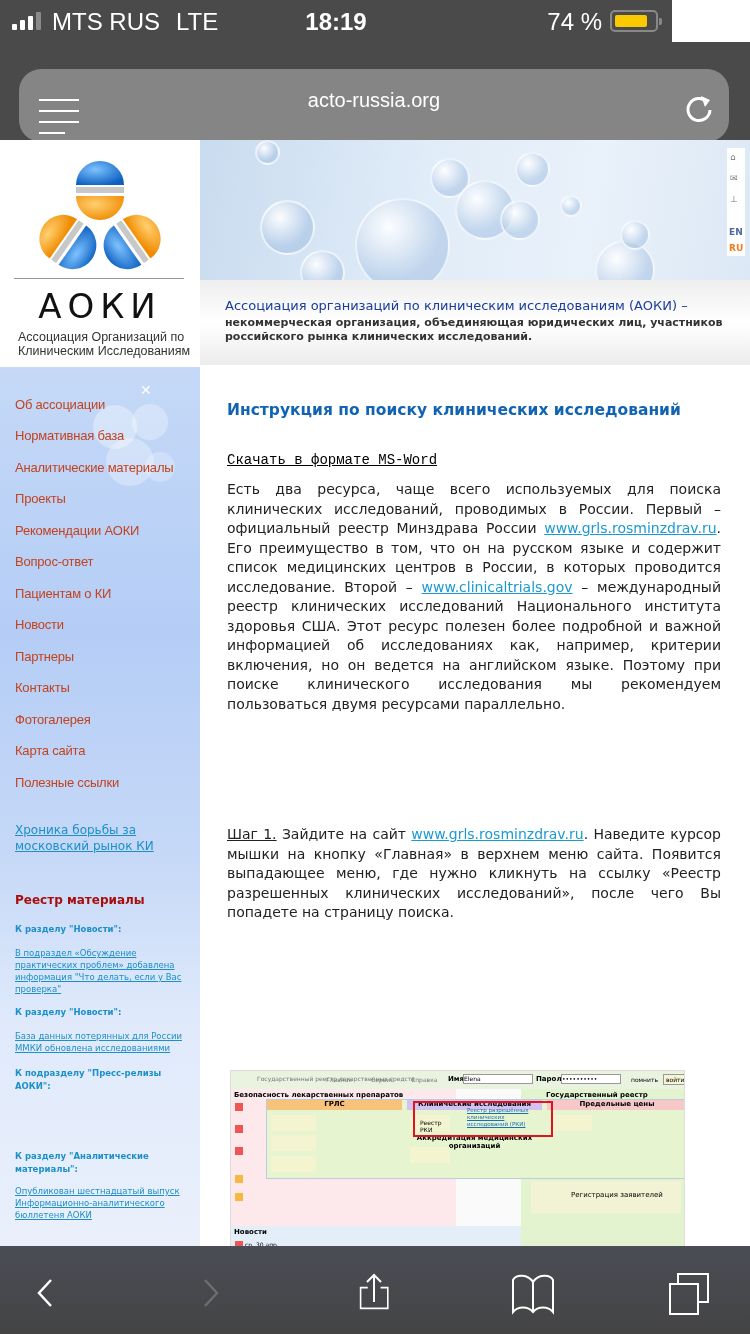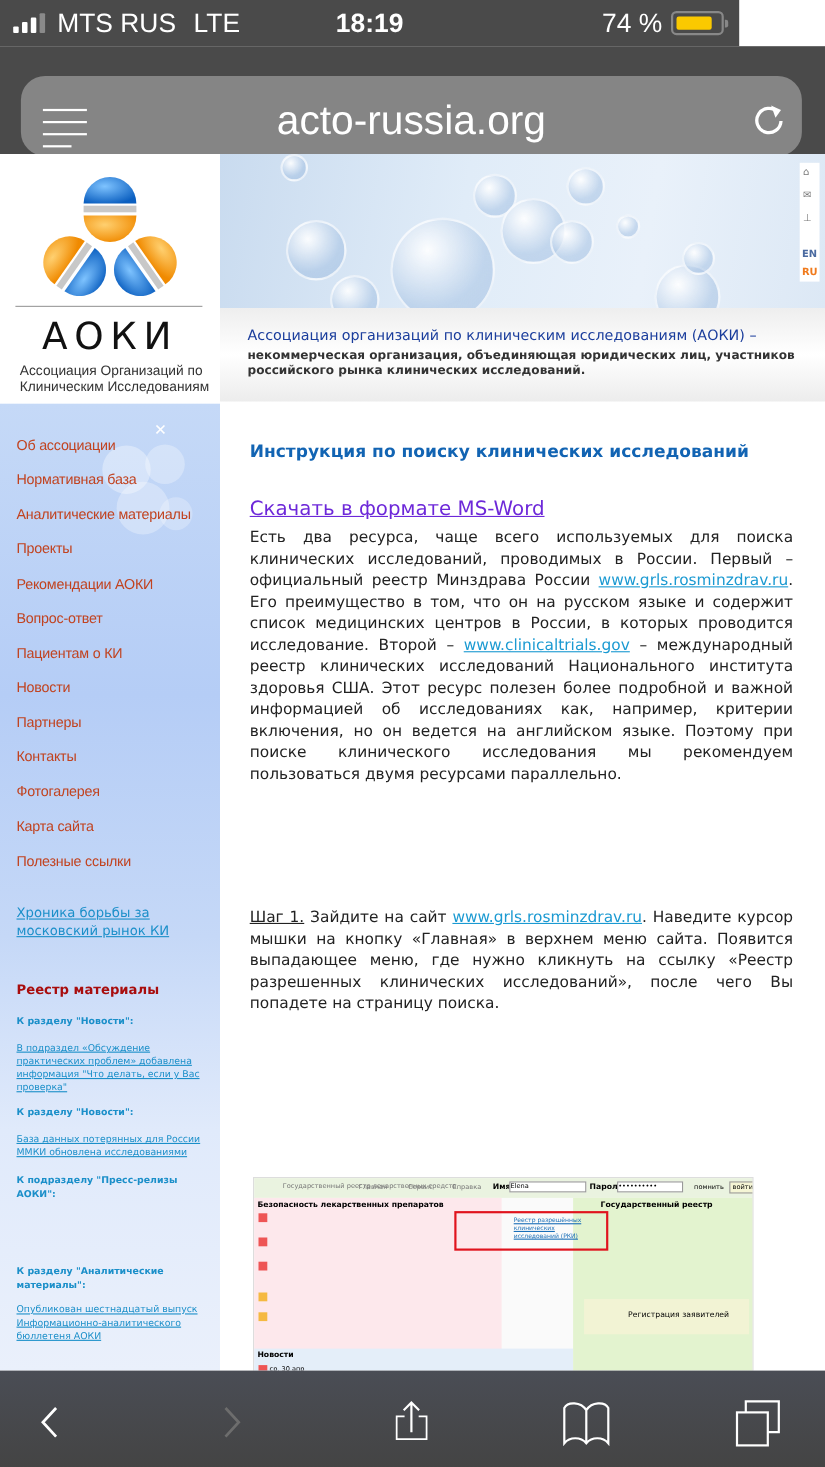--- a/index.html
+++ b/index.html
@@ -13,21 +13,21 @@
 .statusbar .time{position:absolute;left:0;right:0;top:8px;text-align:center;font-weight:bold;font-size:24px;}
 .statusbar .batt-pct{position:absolute;right:70px;top:8px;}
 .statusbar .batt{position:absolute;right:14px;top:10px;width:48px;height:22px;border:2px solid #888;border-radius:5px;}
 .statusbar .batt .fill{position:absolute;left:3px;top:3px;bottom:3px;width:32px;background:#fbc900;border-radius:2px;}
 .statusbar .batt .nub{position:absolute;right:-6px;top:6px;width:3px;height:7px;background:#888;border-radius:0 2px 2px 0;}
 .urlbar-wrap{position:absolute;left:0;top:42px;width:750px;height:98px;background:#4a4a4a;}
 .urlbar{position:absolute;left:19px;top:27px;width:710px;height:73px;background:#858585;border-radius:22px;}
 .urlbar .menu{position:absolute;left:20px;top:30px;width:40px;}
 .urlbar .menu i{display:block;height:2px;background:#fff;margin-bottom:9px;}
 .urlbar .menu i.short{width:26px;}
-.urlbar .url{position:absolute;left:0;right:0;top:20px;text-align:center;color:#fff;font-family:"Liberation Sans",sans-serif;font-size:37px;}
+.urlbar .url{position:absolute;left:0;right:0;top:20px;text-align:center;color:#fff;font-family:"Liberation Sans",sans-serif;font-size:20px;}
 .urlbar .reload{position:absolute;right:14px;top:23px;width:32px;height:32px;}
 .page{position:absolute;left:0;top:140px;width:750px;height:1106px;overflow:hidden;}
 .logo{position:absolute;left:0;top:0;width:200px;height:225px;background:#fff;}
 .logo .sep{position:absolute;left:14px;top:138px;width:170px;height:1px;background:#999;}
 .logo .brand{position:absolute;left:0;right:0;top:146px;text-align:center;font-family:"DejaVu Sans",sans-serif;font-size:34px;letter-spacing:6px;color:#111;}
 .logo .sub{position:absolute;left:18px;top:190px;font-family:"Liberation Sans",sans-serif;font-size:12.5px;line-height:14px;color:#333;}
 .banner{position:absolute;left:200px;top:0;width:550px;height:140px;background:linear-gradient(100deg,#c9dbef 0%,#e0ecf8 40%,#e9f1fa 70%,#dce8f5 100%);overflow:hidden;}
 .bubble{position:absolute;border-radius:50%;border:2px solid rgba(255,255,255,.7);background:radial-gradient(circle at 35% 30%,rgba(255,255,255,.9),rgba(160,190,225,.5) 60%,rgba(120,160,210,.35));}
 .iconstrip{position:absolute;left:727px;top:8px;width:18px;height:108px;background:#fff;}
 .iconstrip .ic{position:absolute;left:3px;font-size:9px;color:#777;}
@@ -38,21 +38,21 @@
 .tagline .l2{position:absolute;left:25px;top:36px;width:500px;font-size:11px;font-weight:bold;color:#333;line-height:14px;}
 .sidebar{position:absolute;left:0;top:227px;width:200px;height:880px;background:linear-gradient(180deg,#c5d9f7 0%,#b5cdf6 30%,#c5d8f7 55%,#e0eafb 75%,#eaf0fb 100%);}
 .sidebar .deco{position:absolute;left:75px;top:10px;width:110px;height:120px;}
 .navitem{position:absolute;left:15px;font-family:"Liberation Sans",sans-serif;font-size:13px;color:#c14320;letter-spacing:-.2px;}
 .sidelink{position:absolute;left:15px;top:455px;font-size:12px;color:#1b8fc9;text-decoration:underline;line-height:16px;}
 .newmat{position:absolute;left:15px;top:526px;font-size:12px;font-weight:bold;color:#a80d0d;}
 .nm-head{position:absolute;left:15px;font-size:8.5px;font-weight:bold;color:#1b8fc9;line-height:13px;width:170px;}
 .nm-link{position:absolute;left:15px;font-size:8.5px;color:#1b8fc9;text-decoration:underline;line-height:12px;width:175px;}
 .main{position:absolute;left:200px;top:227px;width:550px;height:880px;background:#fff;}
 .main h1{position:absolute;left:27px;top:34px;font-size:15.5px;font-weight:bold;color:#1264b3;}
-.main .dl{position:absolute;left:27px;top:85px;font-size:18px;color:#6d28d9;text-decoration:underline;}
+.main .dl{position:absolute;left:27px;top:85px;font-size:14px;color:#000000;text-decoration:underline;font-family:Liberation Mono, monospace;}
 .main p{position:absolute;left:27px;width:494px;font-size:14px;line-height:19.5px;color:#222;text-align:justify;}
 .main a{color:#1b9ad2;text-decoration:underline;}
 .main .sec{position:absolute;left:27px;width:494px;top:398px;text-align:center;font-size:18px;font-weight:bold;color:#1264b3;text-decoration:underline;line-height:24px;}
 .main .step{text-decoration:underline;}
 .shot{position:absolute;left:30px;top:703px;width:455px;height:195px;background:#fafafa;border:1px solid #ddd;overflow:hidden;font-size:6px;}
 .shot .top{position:absolute;left:0;top:0;width:100%;height:18px;background:#eaf3e0;}
 .shot .lpane{position:absolute;left:0;top:18px;width:225px;height:150px;background:#fde8ec;}
 .shot .npane{position:absolute;left:0;top:155px;width:290px;height:40px;background:#e4eef9;}
 .shot .rpane{position:absolute;left:290px;top:18px;width:165px;height:177px;background:#e3f3cf;}
 .shot .dd{position:absolute;left:35px;top:28px;width:420px;height:80px;background:#e6f4d0;border:1px solid #bcd;}
@@ -231,20 +231,32 @@
       </div>
       <div class="npane">
         <span style="position:absolute;left:3px;top:2px;font-size:7px;font-weight:bold">Новости</span>
         <div class="blk" style="left:4px;top:15px;background:#e55"></div>
         <span style="position:absolute;left:14px;top:15px">ср, 30 апр</span>
 
       </div>
       <div class="rpane">
         <span style="position:absolute;left:25px;top:2px;font-size:7px;font-weight:bold">Государственный реестр</span>
       </div>
+      <div class="dd">
+        <div class="h1">ГРЛС</div>
+        <div class="h2">Клинические исследования</div>
+        <div class="h3">Предельные цены</div>
+        <div style="position:absolute;left:140px;top:34px;width:135px;font-size:7px;font-weight:bold;text-align:center">Аккредитация медицинских организаций</div>
+        <div style="position:absolute;left:4px;top:15px;width:45px;height:16px;background:#f4f4d0"></div>
+        <div style="position:absolute;left:4px;top:35px;width:45px;height:16px;background:#f4f4d0"></div>
+        <div style="position:absolute;left:4px;top:56px;width:45px;height:16px;background:#f4f4d0"></div>
+        <div style="position:absolute;left:143px;top:15px;width:40px;height:16px;background:#f4f4d0;padding:4px 0 0 10px">Реестр РКИ</div>
+        <div style="position:absolute;left:143px;top:47px;width:40px;height:16px;background:#f4f4d0"></div>
+        <div style="position:absolute;left:285px;top:15px;width:40px;height:16px;background:#f4f4d0"></div>
+      </div>
       <div class="hl">
         <span style="position:absolute;left:52px;top:4px;width:80px;color:#1b6fb8;text-decoration:underline;font-size:5.5px;line-height:7px">Реестр разрешённых клинических исследований (РКИ)</span>
       </div>
       <div class="reg">Регистрация заявителей</div>
     </div>
 
   </div>
 </div>
 
 <div class="toolbar">

